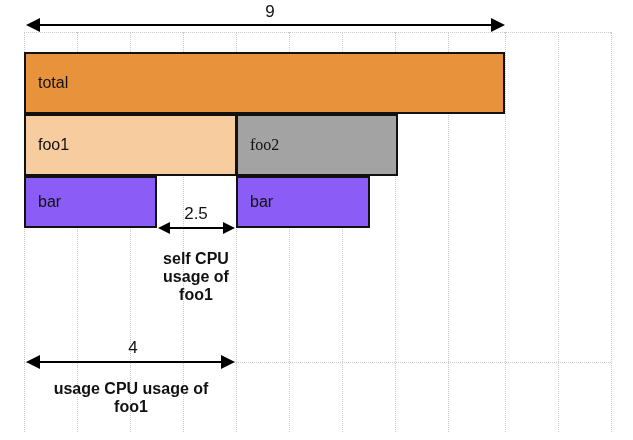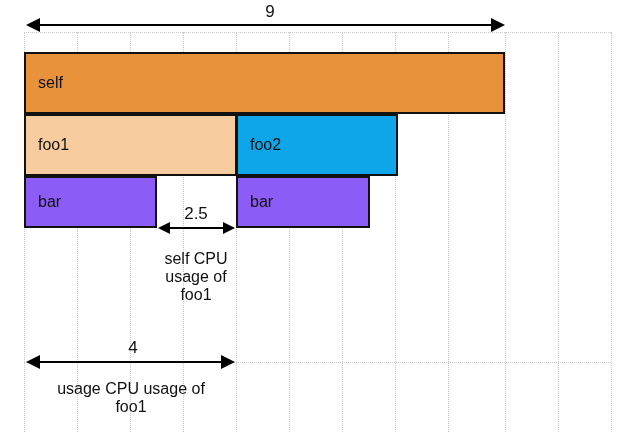--- a/index.html
+++ b/index.html
@@ -36,21 +36,21 @@
   }
   .fbox > .fbox-label {
     padding-left: 12px;
     font-size: 16px;
     color: #111111;
     line-height: 1;
     white-space: nowrap;
   }
   .box-main  { background: #e8933c; }
   .box-foo1  { background: #f7cc9e; }
-  .box-foo2  { background: #0ea5e9; }
+  .box-foo2  { background: #a3a3a3; font-family: Liberation Serif, serif; }
   .box-bar   { background: #8b5cf6; }
 
   
   .arrow-row {
     position: absolute;
     height: 2px;
     display: flex;
     align-items: center;
   }
   .arrow-line {
@@ -74,21 +74,21 @@
 
   
   .lbl {
     position: absolute;
     color: #111111;
     text-align: center;
     white-space: pre;
     line-height: 1.12;
   }
   .lbl-num   { font-size: 17px; }
-  .lbl-cap   { font-size: 16px; }
+  .lbl-cap   { font-size: 16px; font-weight: bold; }
 </style>
 </head>
 <body>
 
 <div id="stage">
 
   <div class="gridline" style="left:24px;  top:32px;  height:400px;"></div>
   <div class="gridline" style="left:77px;  top:32px;  height:400px;"></div>
   <div class="gridline" style="left:130px; top:32px;  height:400px;"></div>
   <div class="gridline" style="left:183px; top:32px;  height:400px;"></div>
@@ -106,21 +106,21 @@
   <div style="position:absolute;left:24px;top:362px;width:587px;height:0;border-top:1px dotted #c9c9c9;"></div>
 
   <div class="lbl lbl-num" style="left:240px; top:2px; width:60px;">9</div>
   <div class="arrow-row" style="left:26px; top:24px; width:479px;">
     <div class="arrow-head left"></div>
     <div class="arrow-line"></div>
     <div class="arrow-head right"></div>
   </div>
 
   <div class="fbox box-main" style="left:24px; top:52px; width:481px; height:62px;">
-    <span class="fbox-label">self</span>
+    <span class="fbox-label">total</span>
   </div>
 
   <div class="fbox box-foo1" style="left:24px; top:114px; width:213px; height:62px;">
     <span class="fbox-label">foo1</span>
   </div>
 
   <div class="fbox box-foo2" style="left:236px; top:114px; width:162px; height:62px;">
     <span class="fbox-label">foo2</span>
   </div>
 

